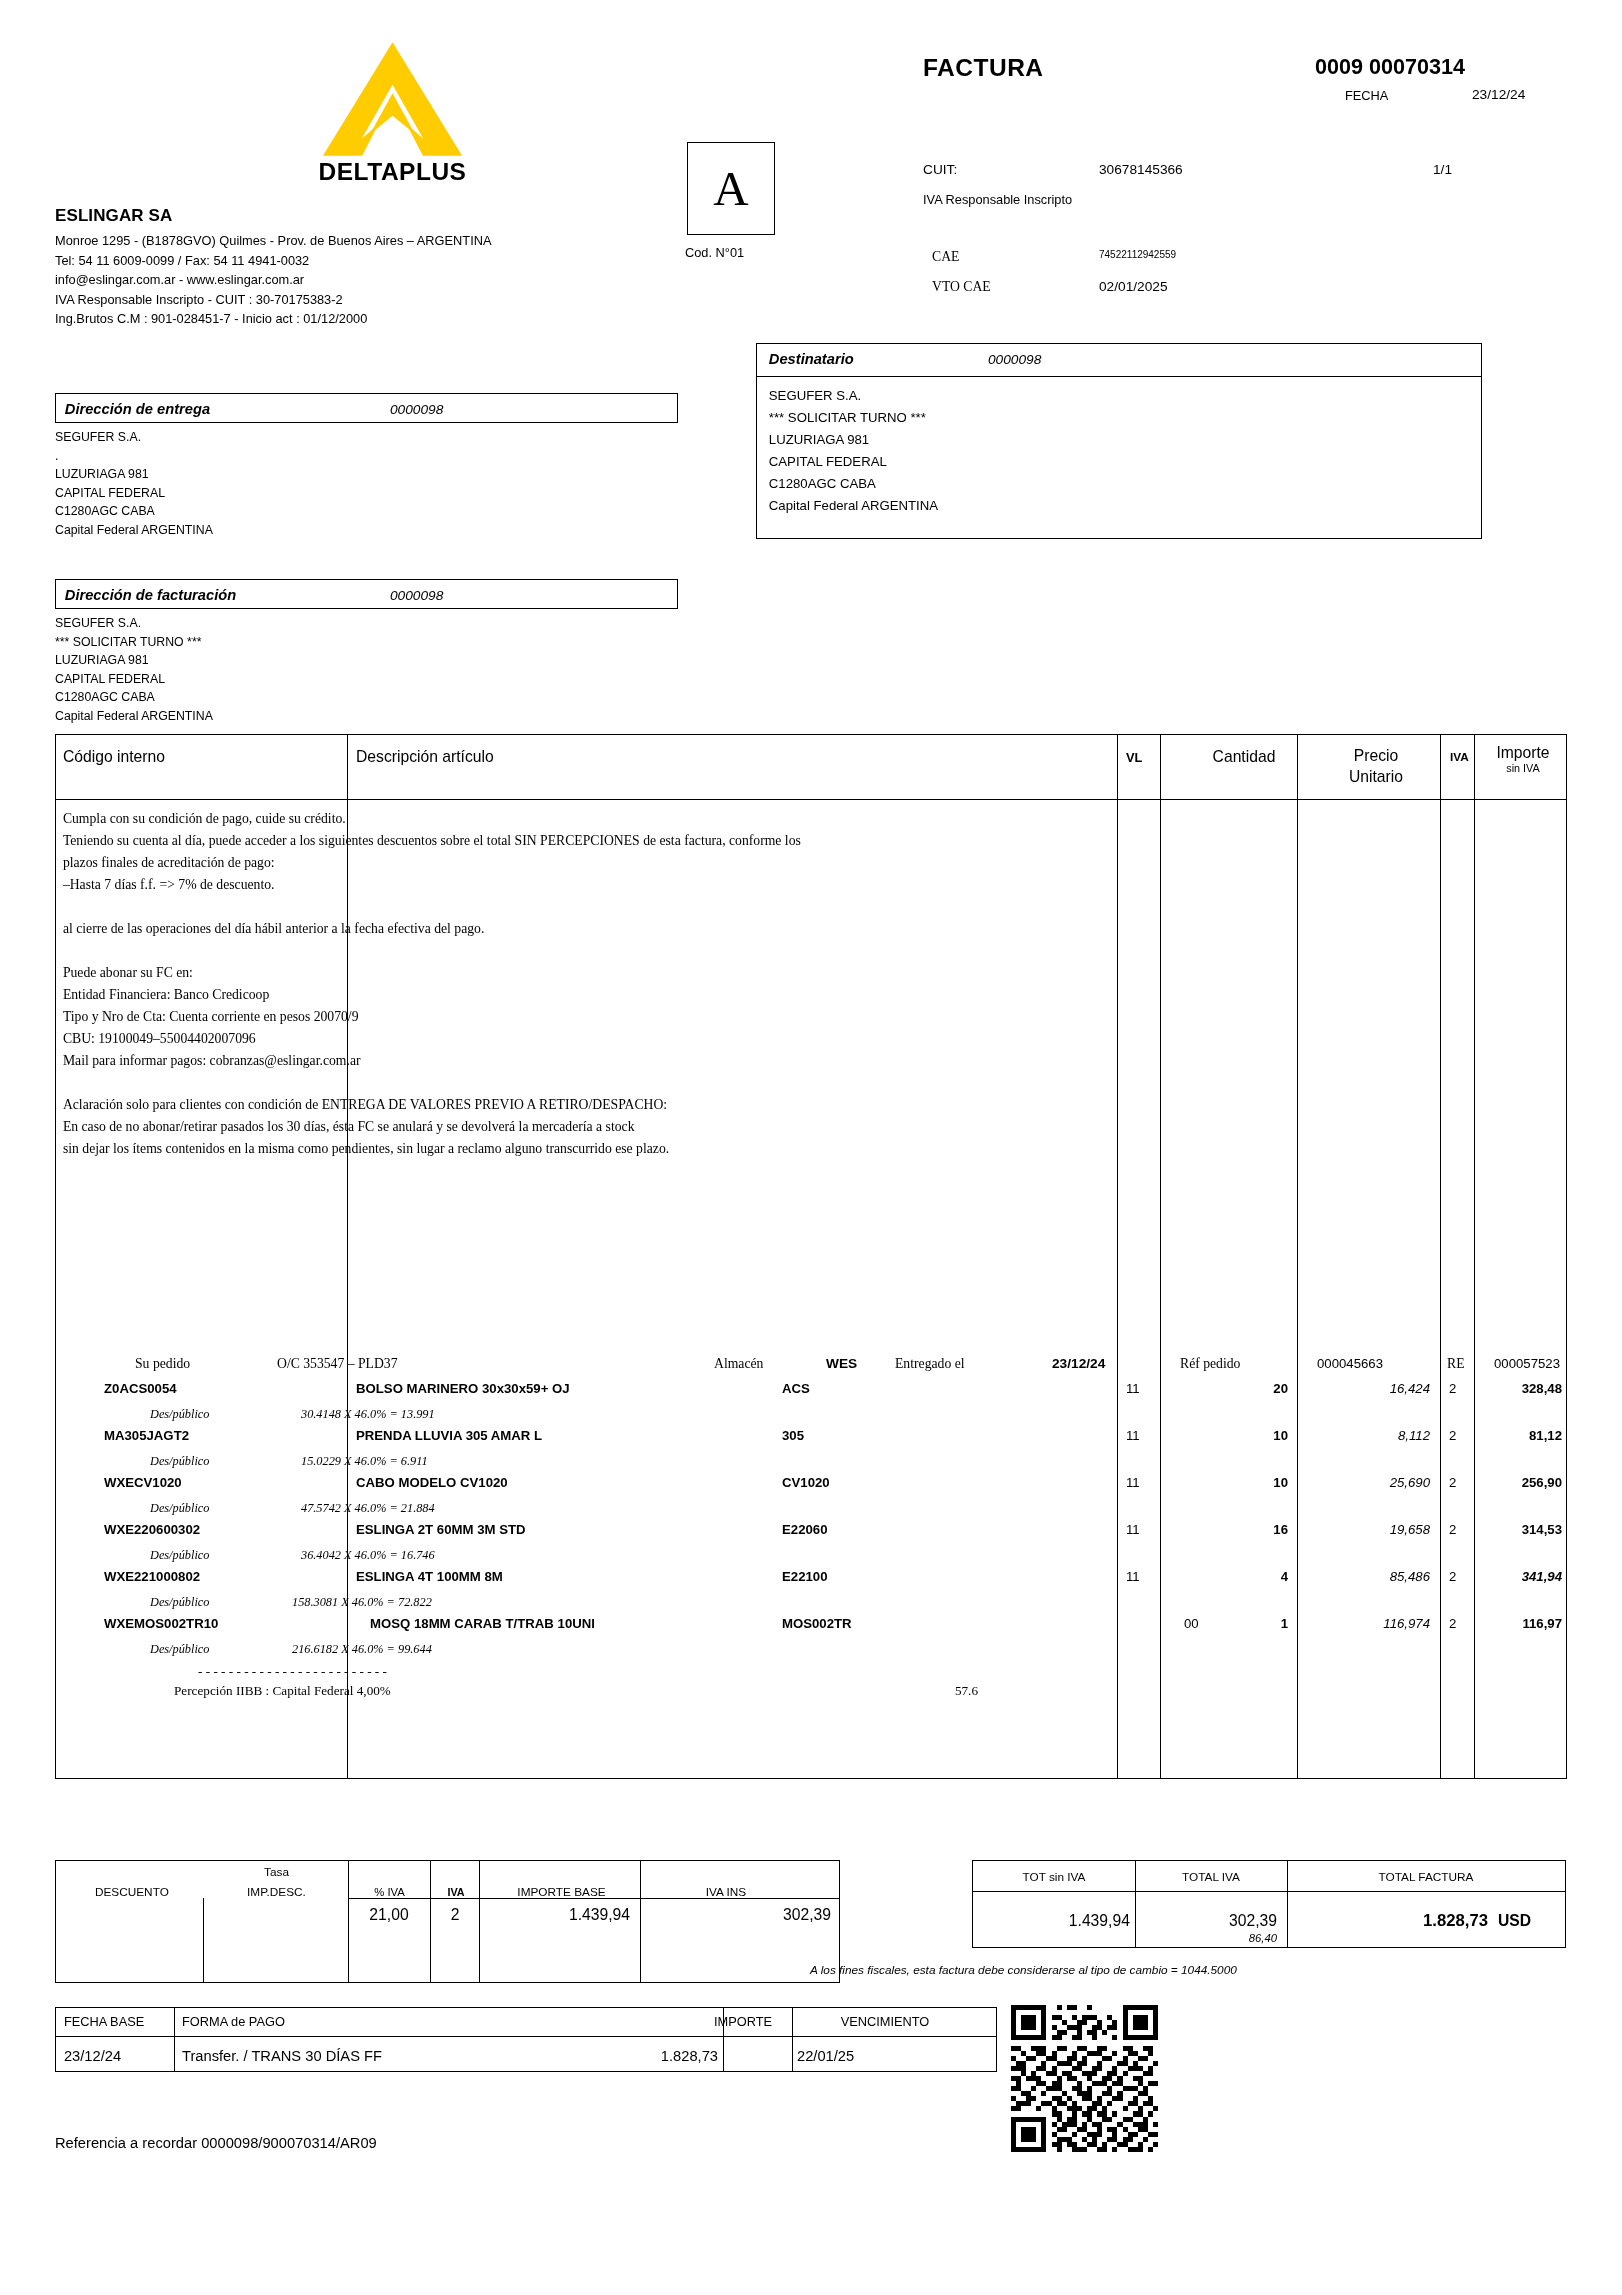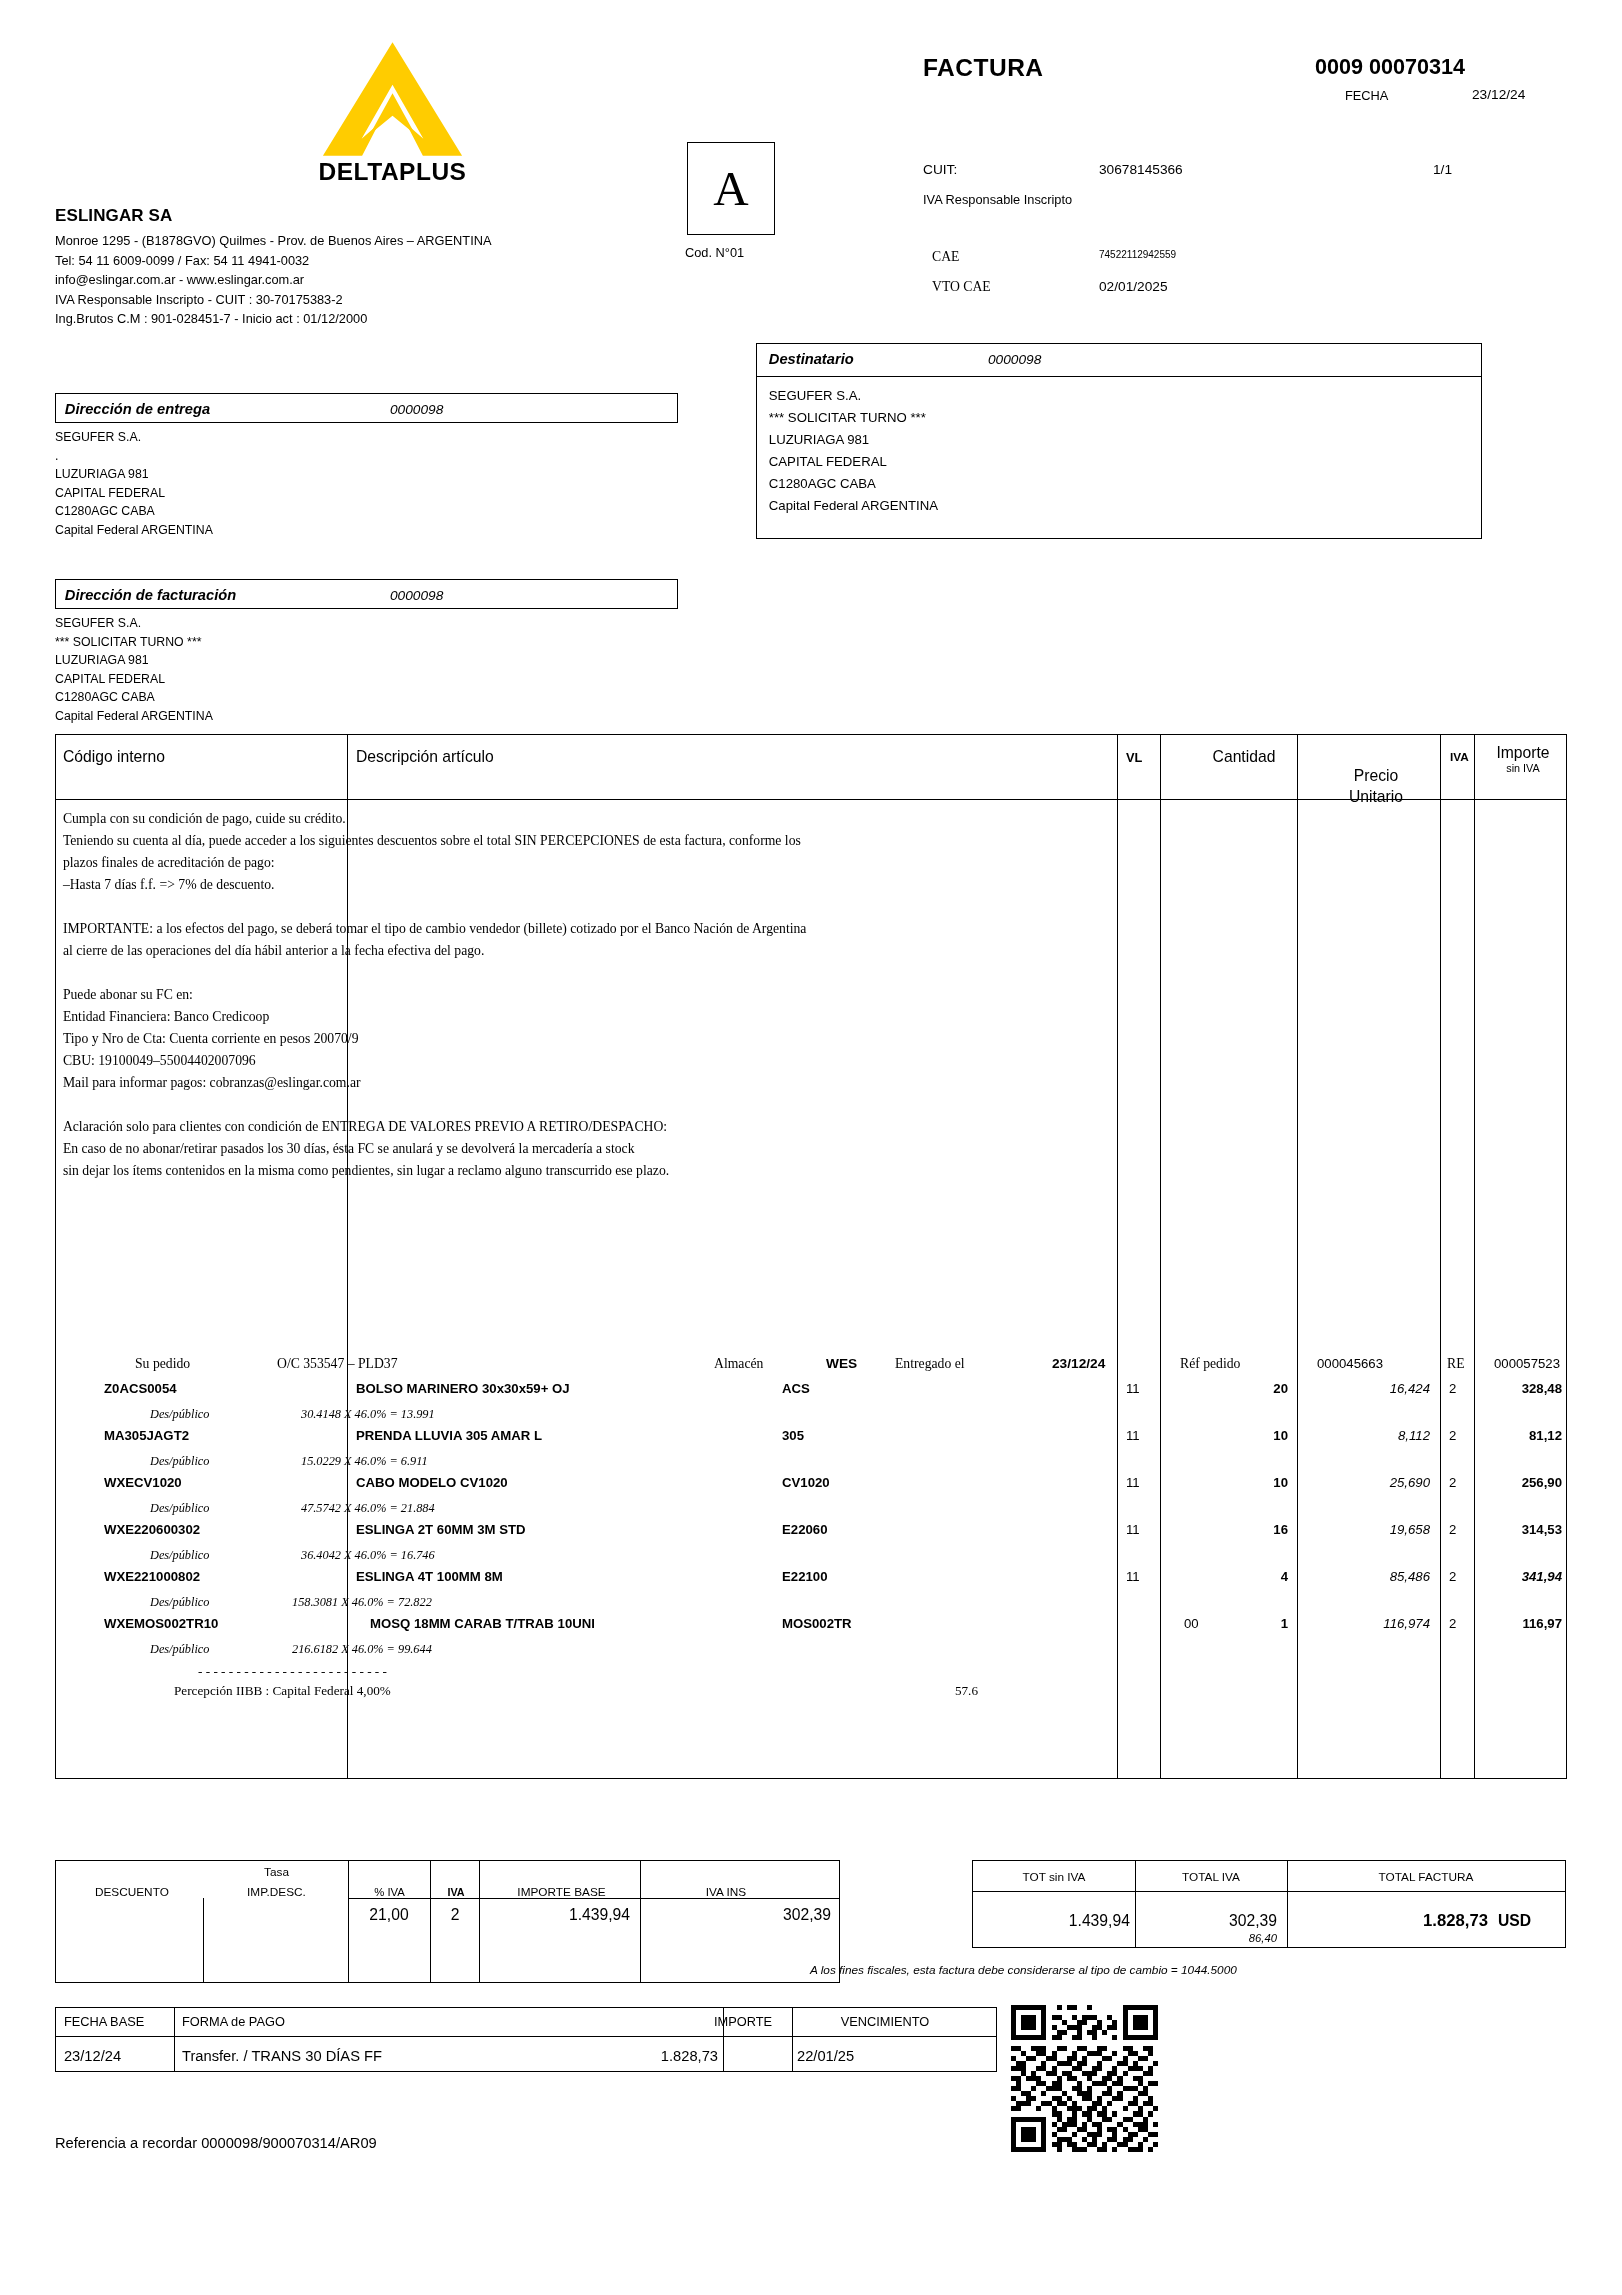--- a/index.html
+++ b/index.html
@@ -200,21 +200,21 @@
       </div>
       <div class="cell" style="left:300px;top:12.8px;">
         <span class="lbl">Descripción artículo</span>
       </div>
       <div class="cell" style="left:1070px;top:14.7px;">
         <span style="font-size:12.8px;font-weight:bold;">VL</span>
       </div>
       <div class="cell" style="left:1124px;top:12.8px;width:128px;text-align:center;">
         <span class="lbl">Cantidad</span>
       </div>
-      <div class="cell" style="left:1256px;top:9.8px;width:128px;text-align:center;line-height:21.6px;margin-top:20px;">
+      <div class="cell" style="left:1256px;top:9.8px;width:128px;text-align:center;line-height:21.6px;">
         <span class="lbl" style="display:block;">Precio</span>
         <span class="lbl" style="display:block;">Unitario</span>
       </div>
       <div class="cell" style="left:1394px;top:14.7px;">
         <span style="font-size:11.8px;font-weight:bold;">IVA</span>
       </div>
       <div class="cell" style="left:1423px;top:8.8px;width:88px;text-align:center;">
         <span class="lbl" style="display:block;">Importe</span>
         <span style="font-size:10.8px;display:block;">sin IVA</span>
       </div>
@@ -226,21 +226,20 @@
     <div class="vline" style="left:1241px;"></div>
     <div class="vline" style="left:1384px;"></div>
     <div class="vline" style="left:1418px;"></div>
 
     <div class="terms">
       <div>Cumpla con su condición de pago, cuide su crédito.</div>
       <div>Teniendo su cuenta al día, puede acceder a los siguientes descuentos sobre el total SIN PERCEPCIONES de esta factura, conforme los</div>
       <div>plazos finales de acreditación de pago:</div>
       <div>–Hasta  7 días f.f. =&gt;  7% de descuento.</div>
       <div style="height:22px;">&nbsp;</div>
-      <div>IMPORTANTE: a los efectos del pago, se deberá tomar el tipo de cambio vendedor (billete) cotizado por el Banco Nación de Argentina</div>
       <div>al cierre de las operaciones del día hábil anterior a la fecha efectiva del pago.</div>
       <div style="height:22px;">&nbsp;</div>
       <div>Puede abonar su FC en:</div>
       <div>Entidad Financiera: Banco Credicoop</div>
       <div>Tipo y Nro de Cta: Cuenta corriente en pesos 20070/9</div>
       <div>CBU: 19100049–55004402007096</div>
       <div>Mail para informar pagos: cobranzas@eslingar.com.ar</div>
       <div style="height:22px;">&nbsp;</div>
       <div>Aclaración solo para clientes con condición de ENTREGA DE VALORES PREVIO A RETIRO/DESPACHO:</div>
       <div>En caso de no abonar/retirar pasados los 30 días, ésta FC se anulará y se devolverá la mercadería a stock</div>

